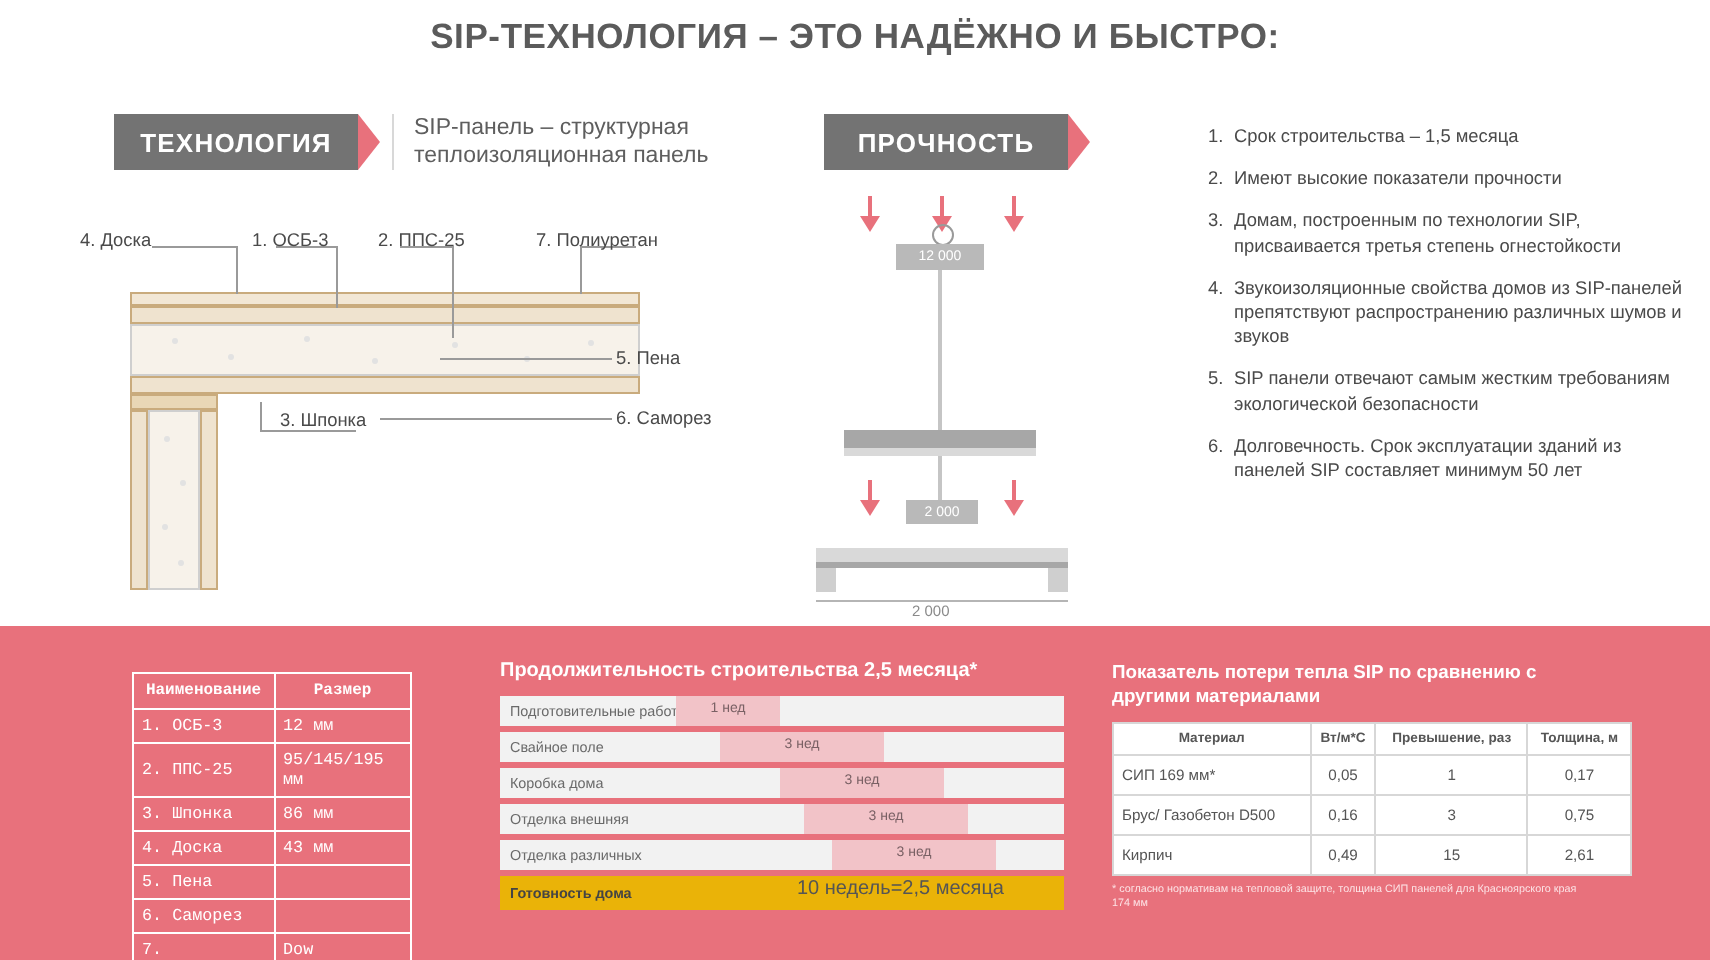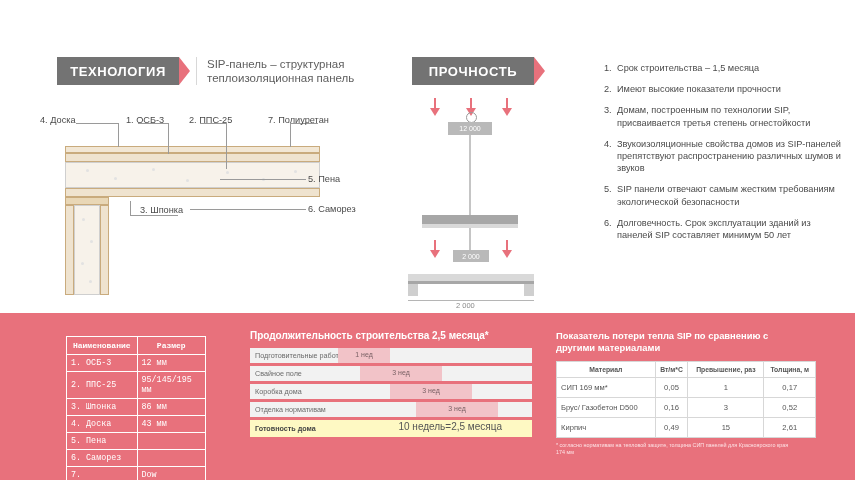--- a/index.html
+++ b/index.html
@@ -81,21 +81,21 @@
         padding:3px 4px;}
 
   
   #sched{position:absolute;left:250px;top:330px;width:282px;}
   .sched-title{color:#fff;font-size:10px;font-weight:bold;margin-bottom:7px;}
   .srow{position:relative;height:15px;margin-bottom:3px;background:#f2f2f2;}
   .srow .slabel{position:absolute;left:5px;top:3px;font-size:7.2px;color:#6a6a6a;}
   .sbar{position:absolute;top:0;height:15px;background:#f2c3c8;}
   .sbar span{position:absolute;left:50%;transform:translateX(-50%);top:3px;
         font-size:7px;color:#7a6165;white-space:nowrap;}
-  .srow.total{background:#fef9c3;height:17px;}
+  .srow.total{background:#eab308;height:17px;}
   .srow.total .slabel{font-weight:bold;color:#444;top:4px;}
   .srow.total .tot{position:absolute;right:30px;top:1px;font-size:10px;color:#555;}
 
   
   #heat{position:absolute;left:556px;top:330px;width:242px;}
   .heat-title{color:#fff;font-size:9.4px;font-weight:bold;line-height:12px;margin-bottom:7px;}
   #heat table{border-collapse:collapse;width:260px;background:#be185d;}
   #heat th{background:#fff;border:1px solid #d7d7d7;font-size:6.8px;color:#555;
         padding:4px 2px;font-weight:bold;}
   #heat td{background:#fff;border:1px solid #d7d7d7;font-size:7.6px;color:#555;
@@ -110,20 +110,21 @@
       position:relative;}
   #wm .wmbox:after{content:"";position:absolute;left:6px;top:6px;width:10px;height:10px;
       border-left:3px solid #fff;border-bottom:3px solid #fff;}
   #wm .wmtxt{color:#fff;font-size:19px;font-weight:bold;margin-left:7px;letter-spacing:.5px;}
 </style>
 </head>
 <body>
 
 <div id="root">
 
+  <div class="title">SIP-ТЕХНОЛОГИЯ – ЭТО НАДЁЖНО И БЫСТРО:</div>
 
   <div class="pill tech">ТЕХНОЛОГИЯ</div>
   <div class="pill-arrow tech"></div>
   <div class="tech-sub">SIP-панель – структурная теплоизоляционная панель</div>
 
   <div class="pill str">ПРОЧНОСТЬ</div>
   <div class="pill-arrow str"></div>
 
   <div id="drawing">
 
@@ -289,21 +290,27 @@
         <span>3 нед</span>
       </div>
     </div>
     <div class="srow">
       <span class="slabel">Коробка дома</span>
       <div class="sbar" style="left:140px;width:82px;">
         <span>3 нед</span>
       </div>
     </div>
     <div class="srow">
-      <span class="slabel">Отделка нормативам</span>
+      <span class="slabel">Отделка внешняя</span>
+      <div class="sbar" style="left:152px;width:82px;">
+        <span>3 нед</span>
+      </div>
+    </div>
+    <div class="srow">
+      <span class="slabel">Отделка различных</span>
       <div class="sbar" style="left:166px;width:82px;">
         <span>3 нед</span>
       </div>
     </div>
 
     <div class="srow total">
       <span class="slabel">Готовность дома</span>
       <span class="tot">10 недель=2,5 месяца</span>
     </div>
   </div>
@@ -323,21 +330,21 @@
         <tr>
           <td class="first">СИП 169 мм*</td>
           <td>0,05</td>
           <td>1</td>
           <td>0,17</td>
         </tr>
         <tr>
           <td class="first">Брус/ Газобетон D500</td>
           <td>0,16</td>
           <td>3</td>
-          <td>0,52</td>
+          <td>0,75</td>
         </tr>
         <tr>
           <td class="first">Кирпич</td>
           <td>0,49</td>
           <td>15</td>
           <td>2,61</td>
         </tr>
       </tbody>
     </table>
     <div class="heat-note">* согласно нормативам на тепловой защите, толщина СИП панелей для Красноярского края 174 мм</div>

